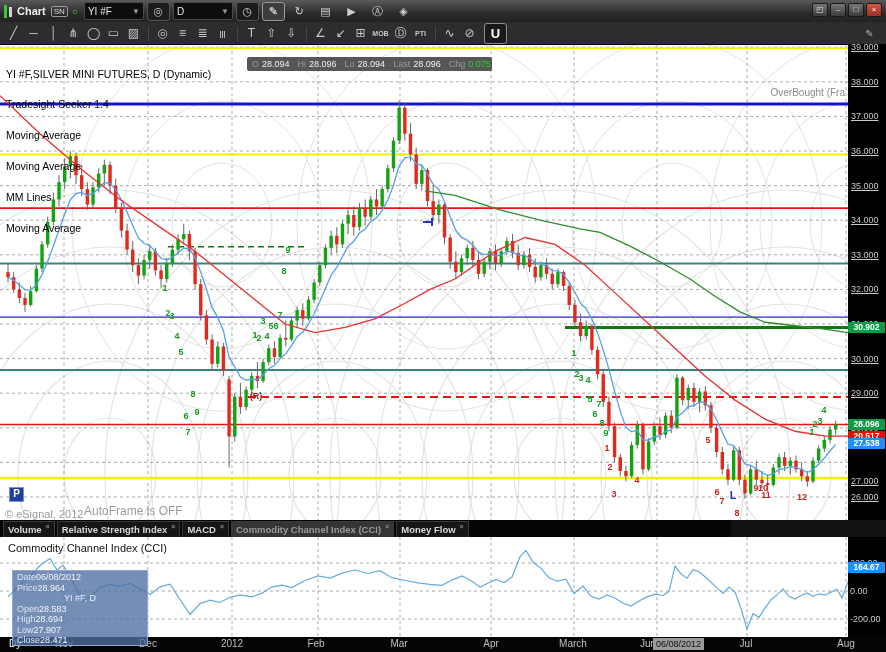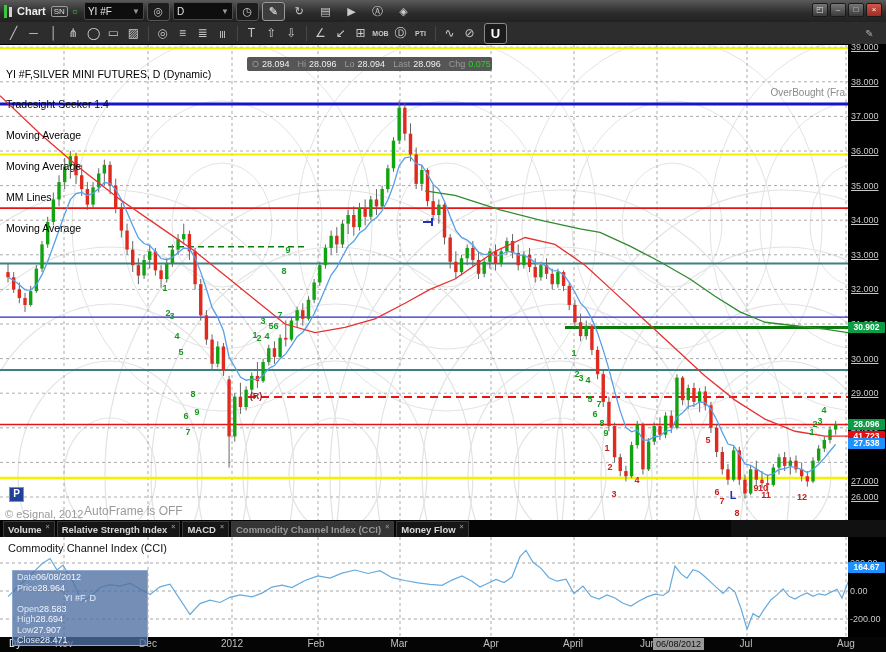--- a/index.html
+++ b/index.html
@@ -600,21 +600,21 @@
         <div class="plabel" style="top: 204.8px;">33.000</div>
         <div class="plabel" style="top: 239.4px;">32.000</div>
         <div class="plabel" style="top: 274px;">31.000</div>
         <div class="plabel" style="top: 308.6px;">30.000</div>
         <div class="plabel" style="top: 343.2px;">29.000</div>
         <div class="plabel" style="top: 377.8px;">28.000</div>
         <div class="plabel" style="top: 412.4px; margin-top: 19px;">27.000</div>
         <div class="plabel" style="top: 447px;">26.000</div>
         <div class="ptag" style="top: 276.891px; background: rgb(12, 156, 68);">30.902</div>
         <div class="ptag" style="top: 373.978px; background: rgb(12, 156, 68);">28.096</div>
-        <div class="ptag" style="top: 385.673px; background: rgb(224, 16, 16);">41.723</div>
+        <div class="ptag" style="top: 385.673px; background: rgb(224, 16, 16);">20.517</div>
         <div class="ptag" style="top: 393.285px; background: rgb(30, 144, 255);">27.538</div>
       </div>
   </div>
 
   <div class="tabbar">
       <div class="tab">
         <span>Volume</span>
         <span class="x">×</span>
       </div>
       <div class="tab">
@@ -663,21 +663,21 @@
   </div>
 
   <div class="timeaxis">
       <span class="tlabel first" style="left: 9px;">Dy</span>
       <span class="tlabel" style="left: 64px;">Nov</span>
       <span class="tlabel" style="left: 148px;">Dec</span>
       <span class="tlabel" style="left: 232px;">2012</span>
       <span class="tlabel" style="left: 316px;">Feb</span>
       <span class="tlabel" style="left: 399px;">Mar</span>
       <span class="tlabel" style="left: 491px;">Apr</span>
-      <span class="tlabel" style="left: 573px;">April</span>
+      <span class="tlabel" style="left: 573px;">March</span>
       <span class="tlabel" style="left: 648px;">Jun</span>
       <span class="tlabel" style="left: 746px;">Jul</span>
       <span class="tlabel" style="left: 846px;">Aug</span>
       <span class="thighlight" style="left: 653px;">06/08/2012</span>
     </div>
 
   <div class="dtip">
     <div class="row">
         <span>Date</span>
         <span class="v">06/08/2012</span>

